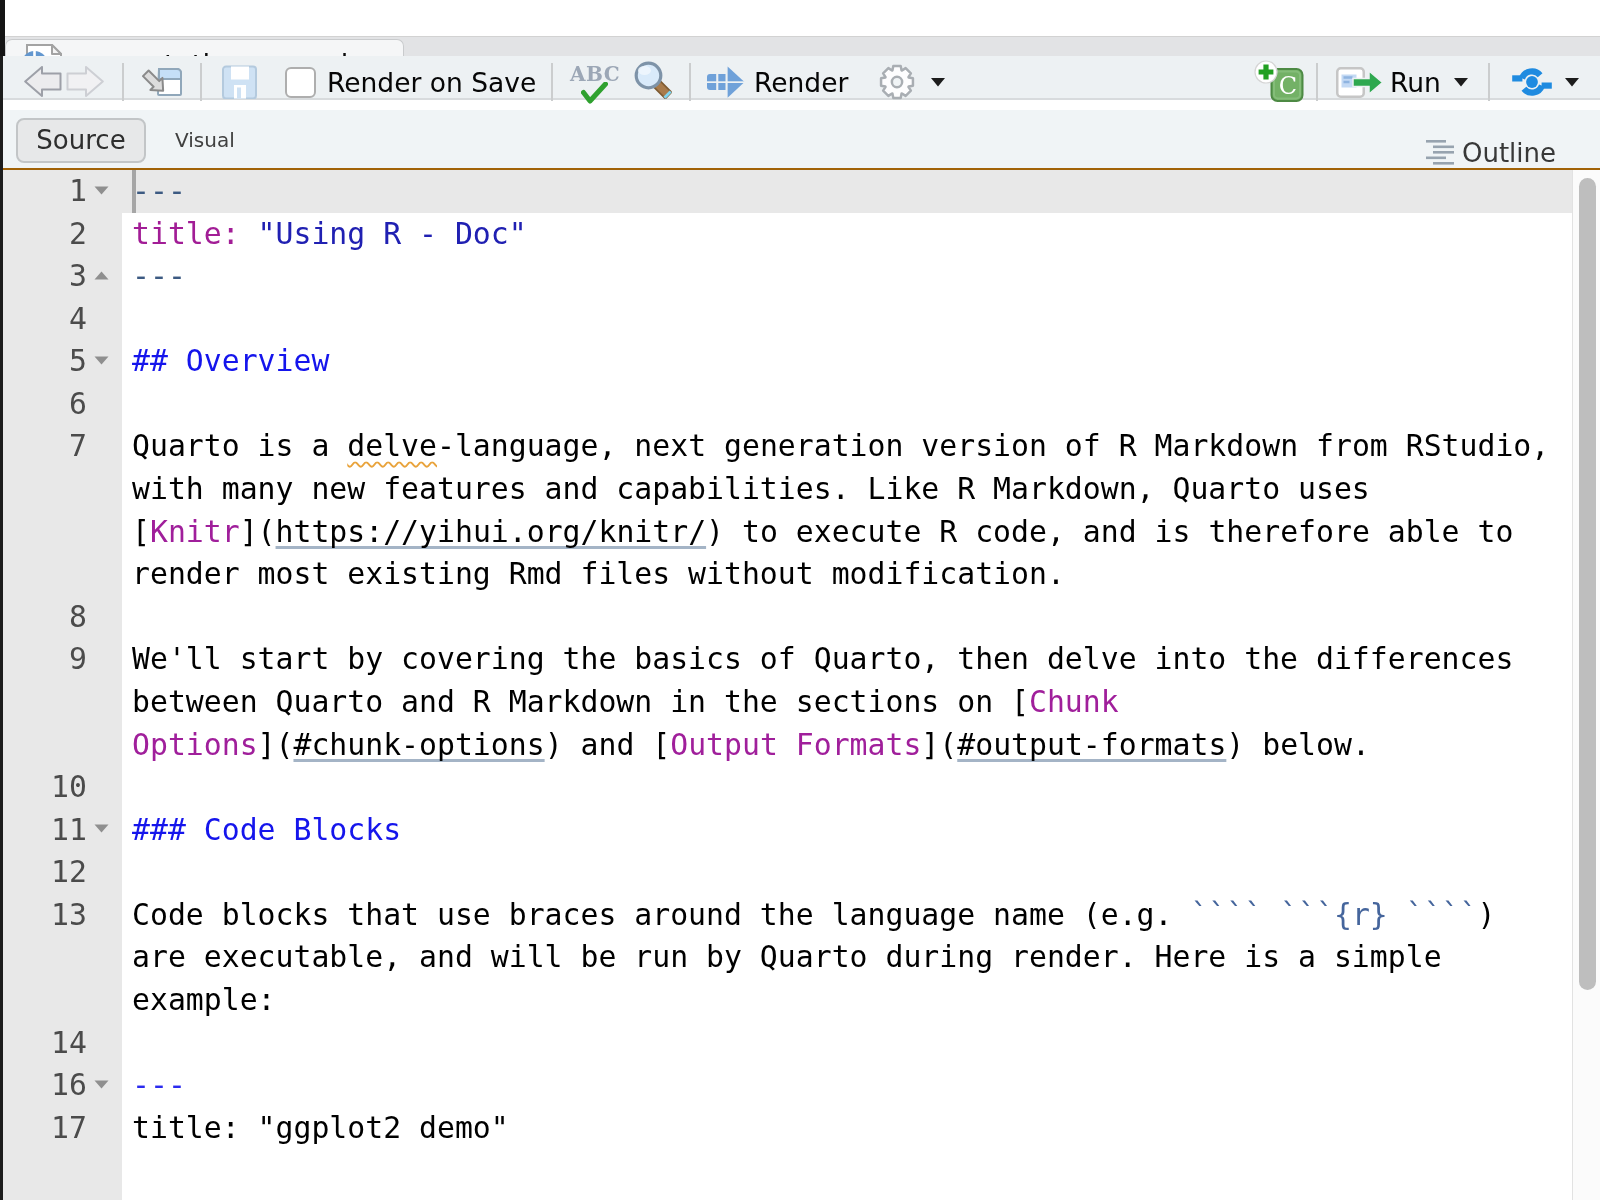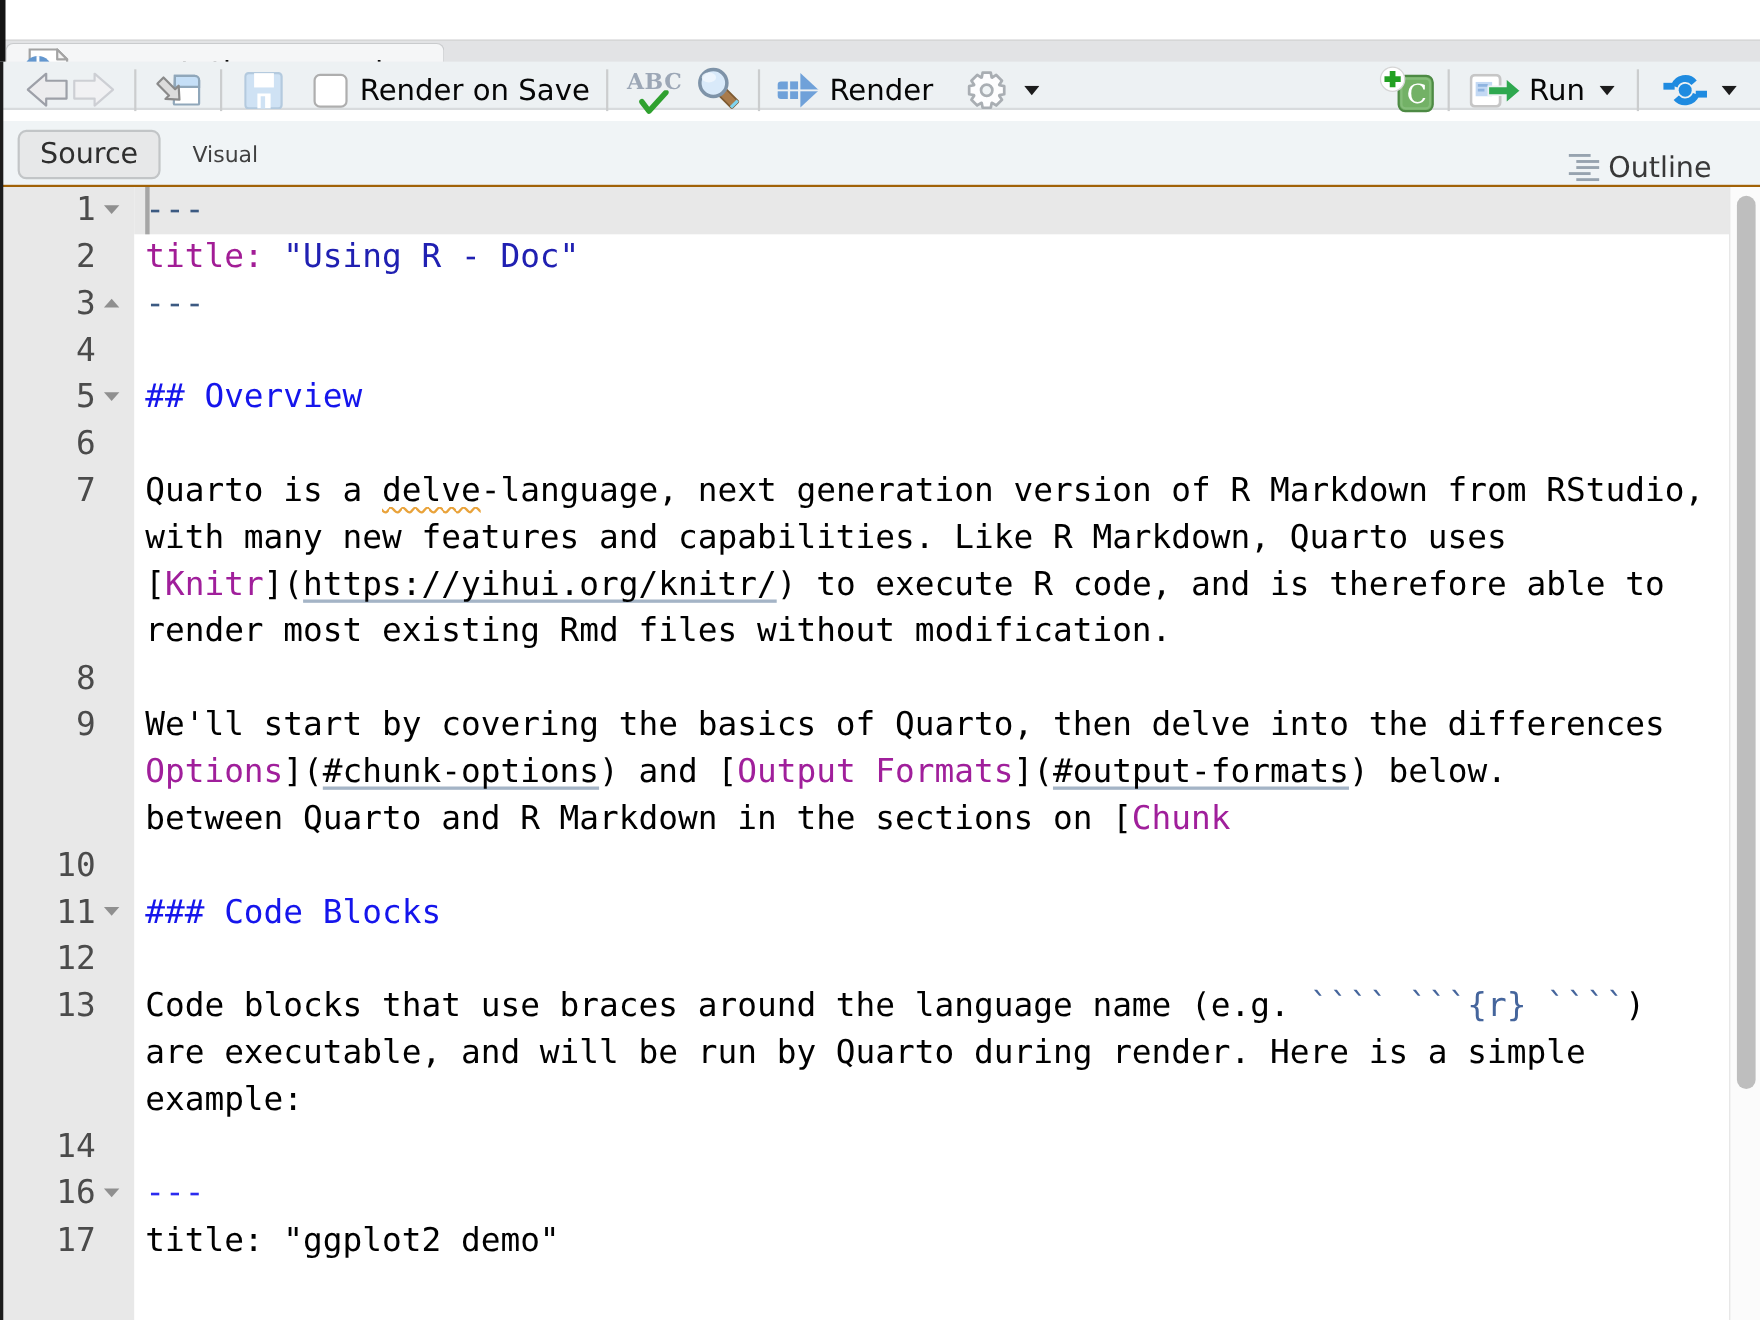--- a/index.html
+++ b/index.html
@@ -335,27 +335,27 @@
 
   <div class="row">
     <span class="num">9</span>
     <span class="fold"></span>
     <div class="code"><span class="s-p">We'll start by covering the basics of Quarto, then delve into the differences</span></div>
   </div>
 
   <div class="row">
     <span class="num"></span>
     <span class="fold"></span>
+    <div class="code"><span class="s-p">between Quarto and R Markdown in the sections on [</span><span class="s-lk">Chunk</span></div>
+  </div>
+
+  <div class="row">
+    <span class="num"></span>
+    <span class="fold"></span>
     <div class="code"><span class="s-lk">Options</span><span class="s-p">](</span><span class="s-url">#chunk-options</span><span class="s-p">) and [</span><span class="s-lk">Output Formats</span><span class="s-p">](</span><span class="s-url">#output-formats</span><span class="s-p">) below.</span></div>
-  </div>
-
-  <div class="row">
-    <span class="num"></span>
-    <span class="fold"></span>
-    <div class="code"><span class="s-p">between Quarto and R Markdown in the sections on [</span><span class="s-lk">Chunk</span></div>
   </div>
 
   <div class="row">
     <span class="num">10</span>
     <span class="fold"></span>
     <div class="code"></div>
   </div>
 
   <div class="row">
     <span class="num">11</span>

